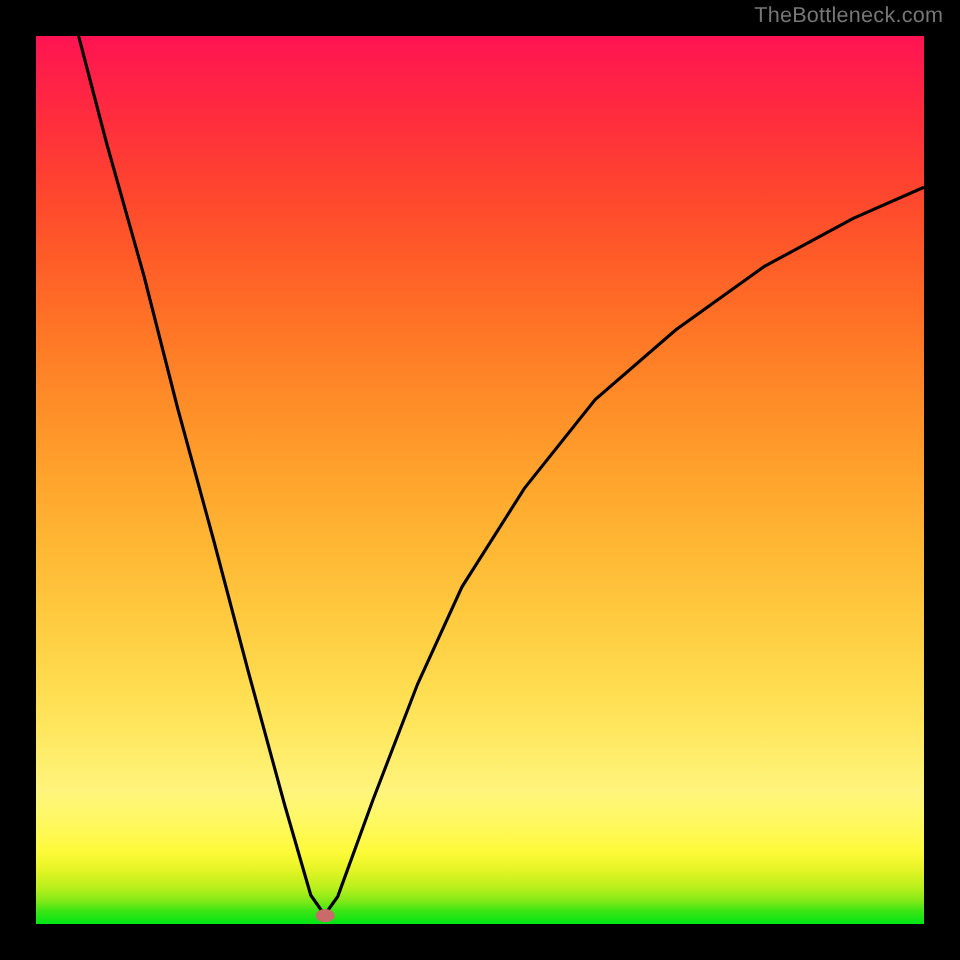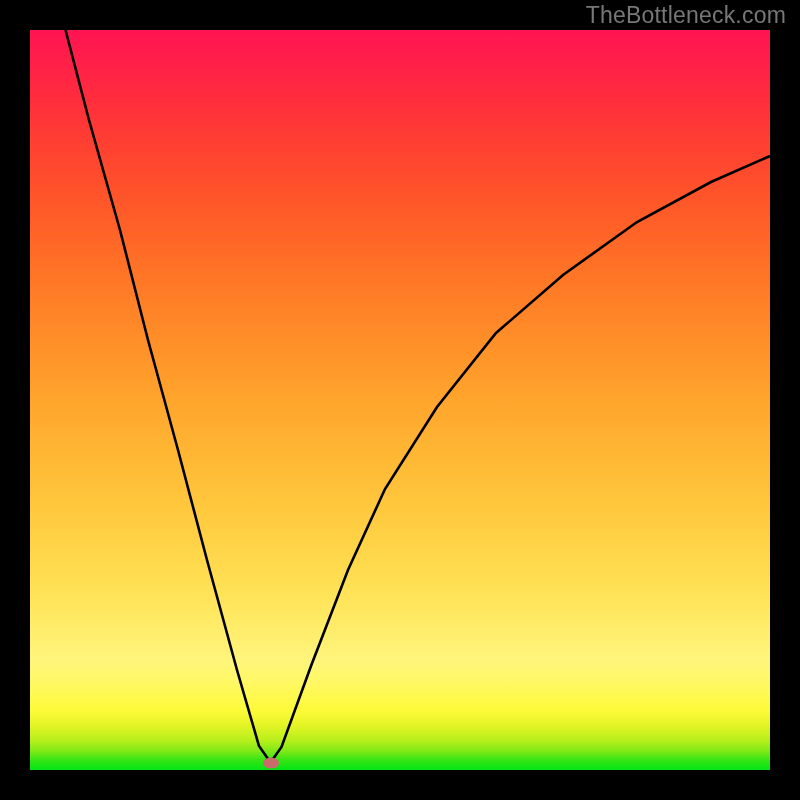--- a/index.html
+++ b/index.html
@@ -10,21 +10,21 @@
     background: #000;
     position: relative;
     overflow: hidden;
     font-family: Arial, Helvetica, sans-serif;
   }
   .watermark {
     position: absolute;
     top: 2px;
     right: 14px;
     color: #777;
-    font-size: 23px;
+    font-size: 18px;
     font-weight: 500;
     z-index: 10;
     letter-spacing: 0.2px;
   }
   .frame {
     position: absolute;
     inset: 0;
     background: #000;
   }
   .plot-area {

